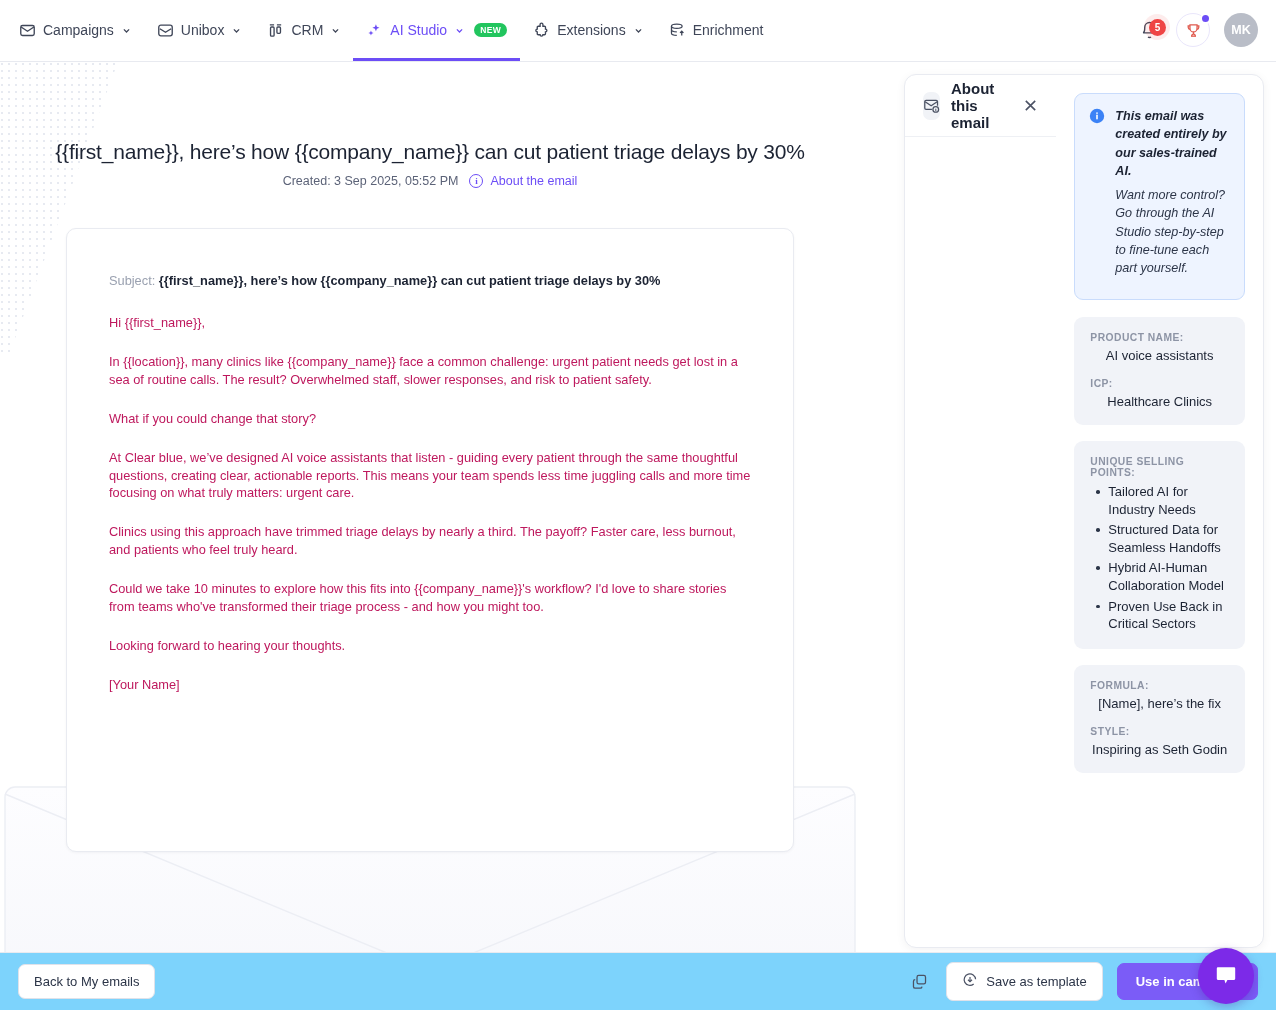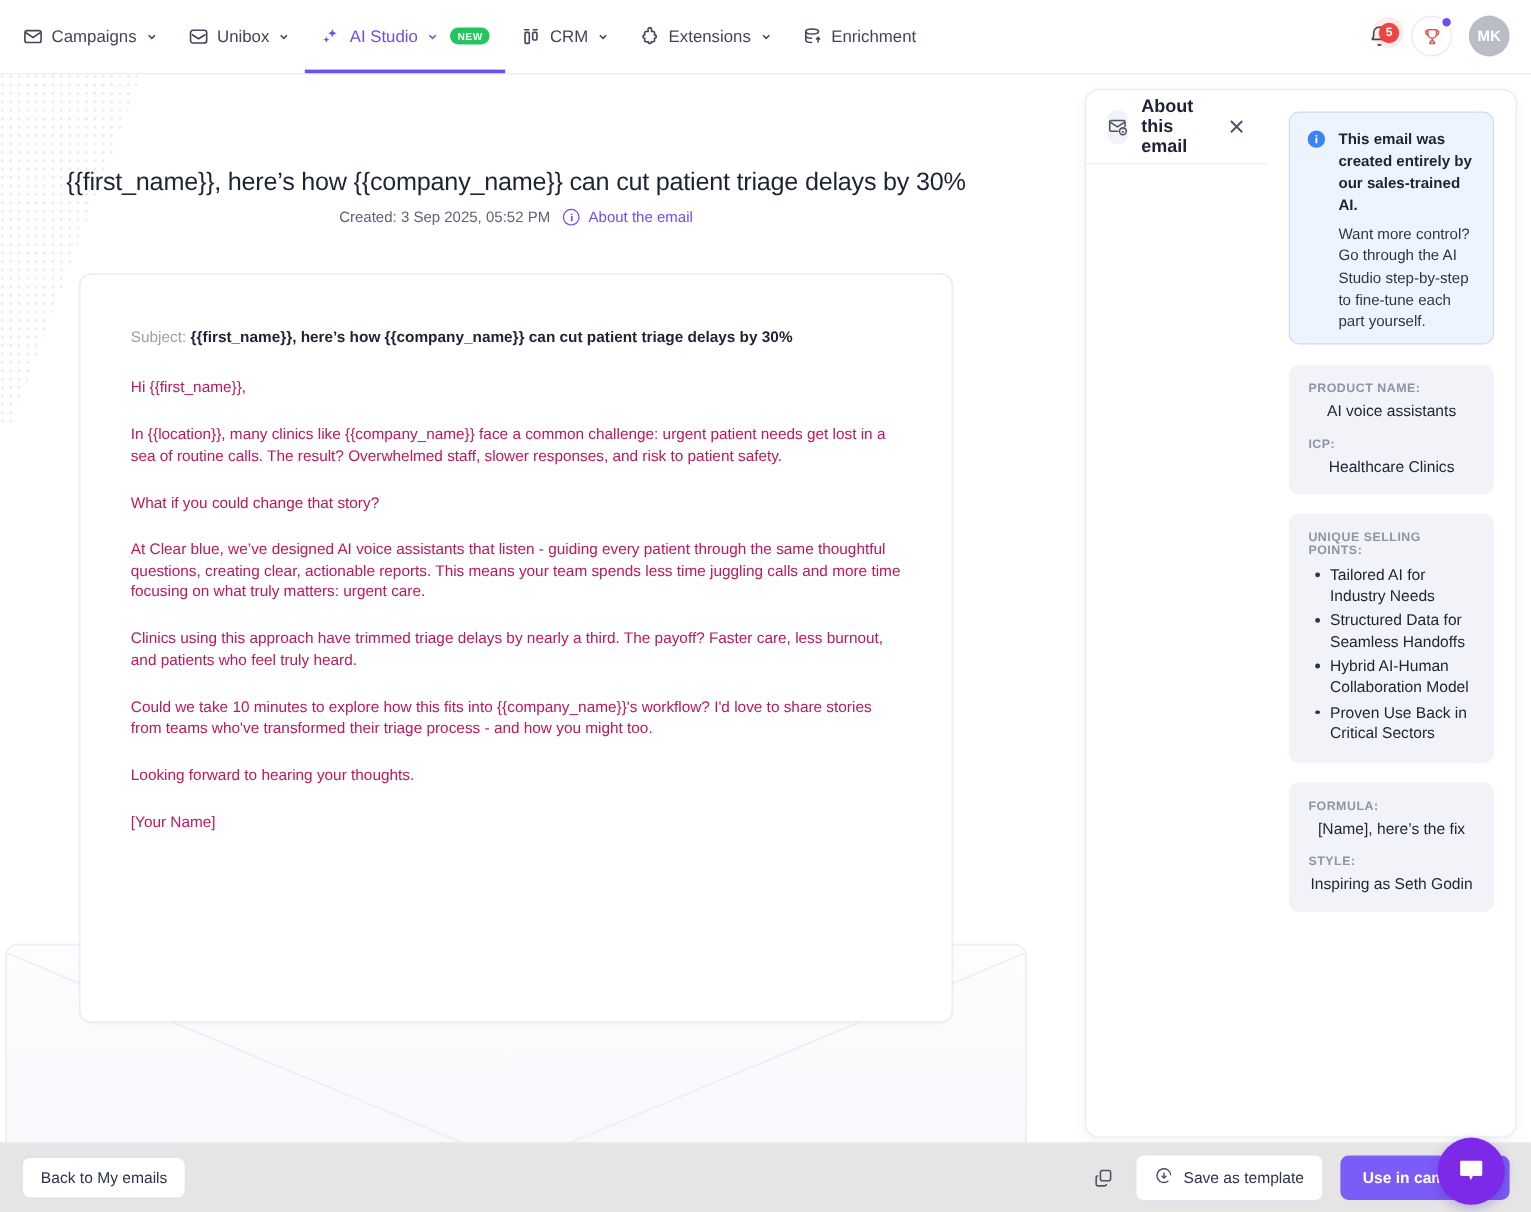--- a/index.html
+++ b/index.html
@@ -140,21 +140,21 @@
   }
   .panel-title { font-size: 15px; font-weight: 700; color: #1c2333; }
   .panel-close {
     margin-left: auto; width: 22px; height: 22px; cursor: pointer;
     display: flex; align-items: center; justify-content: center; color: #4b5264;
   }
   .panel-body { padding: 18px; overflow: hidden; }
 
   .notice {
     background: #eef4ff; border: 1px solid #c9dcfc; border-radius: 9px;
-    padding: 13px 14px 9px; display: flex; gap: 10px; margin-bottom: 17px;
+    padding: 13px 14px 22px; display: flex; gap: 10px; margin-bottom: 17px; font-style: italic;
   }
   .notice-ico { flex: 0 0 16px; margin-top: 1px; }
   .notice-strong { font-size: 12.6px; font-weight: 700; color: #1c2333; line-height: 1.45; }
   .notice-sub { font-size: 12.6px; color: #2c3548; line-height: 1.45; margin-top: 6px; }
 
   .card {
     background: #f1f3f8; border-radius: 9px; padding: 15px 16px 16px; margin-bottom: 16px;
   }
   .f-label {
     font-size: 10.3px; font-weight: 700; letter-spacing: .45px;
@@ -168,21 +168,21 @@
     padding-left: 18px; line-height: 1.35; margin-top: 3px;
   }
   .usp-list li::before {
     content: ""; position: absolute; left: 6px; top: 7px;
     width: 3.5px; height: 3.5px; border-radius: 50%; background: #2c3548;
   }
 
   
   .footer {
     position: absolute; bottom: 0; left: 0; width: 1276px; height: 58px;
-    background: #e5e5e5; border-top: 1px solid #e8eaf0;
+    background: #7dd3fc; border-top: 1px solid #e8eaf0;
     display: flex; align-items: center; padding: 0 18px; z-index: 30;
   }
   .btn {
     font-family: "Liberation Sans", sans-serif; font-size: 13px;
     border-radius: 7px; cursor: pointer; display: inline-flex;
     align-items: center; gap: 8px; white-space: nowrap;
   }
   .btn-ghost {
     background: #fff; border: 1px solid #dfe2ea; color: #2c3548;
     padding: 9px 15px;
@@ -230,46 +230,46 @@
             <rect x="2.5" y="4.5" width="19" height="15" rx="3"></rect>
               <path d="M4 9.5l8 5 8-5"></path>
           </svg>
         </span>
         <span>Unibox</span>
         <svg class="caret" viewBox="0 0 12 12" fill="none" stroke="#3f4658" stroke-width="1.7">
             <path d="M2.5 4.5L6 8l3.5-3.5"></path>
           </svg>
       </div>
 
-      <div class="nav-item active">
-        <span class="ico">
-          <svg width="17" height="17" viewBox="0 0 24 24" fill="#6c4df6">
-            <path d="M14 3l1.4 3.6L19 8l-3.6 1.4L14 13l-1.4-3.6L9 8l3.6-1.4z"></path>
-            <path d="M7 12l1 2.6 2.6 1-2.6 1L7 19l-1-2.4-2.6-1 2.6-1z"></path>
-          </svg>
-        </span>
-        <span>AI Studio</span>
-        <svg class="caret" viewBox="0 0 12 12" fill="none" stroke="#6c4df6" stroke-width="1.7">
-            <path d="M2.5 4.5L6 8l3.5-3.5"></path>
-          </svg>
-        <span class="badge-new">NEW</span>
-      </div>
-
       <div class="nav-item">
         <span class="ico">
           <svg width="17" height="17" viewBox="0 0 24 24" fill="none" stroke="#3f4658" stroke-width="1.9">
             <path d="M4 4h6M14 4h6"></path>
               <rect x="5" y="7" width="5" height="13" rx="1.4"></rect>
               <rect x="14" y="7" width="5" height="9" rx="1.4"></rect>
           </svg>
         </span>
         <span>CRM</span>
         <svg class="caret" viewBox="0 0 12 12" fill="none" stroke="#3f4658" stroke-width="1.7">
             <path d="M2.5 4.5L6 8l3.5-3.5"></path>
           </svg>
+      </div>
+
+      <div class="nav-item active">
+        <span class="ico">
+          <svg width="17" height="17" viewBox="0 0 24 24" fill="#6c4df6">
+            <path d="M14 3l1.4 3.6L19 8l-3.6 1.4L14 13l-1.4-3.6L9 8l3.6-1.4z"></path>
+            <path d="M7 12l1 2.6 2.6 1-2.6 1L7 19l-1-2.4-2.6-1 2.6-1z"></path>
+          </svg>
+        </span>
+        <span>AI Studio</span>
+        <svg class="caret" viewBox="0 0 12 12" fill="none" stroke="#6c4df6" stroke-width="1.7">
+            <path d="M2.5 4.5L6 8l3.5-3.5"></path>
+          </svg>
+        <span class="badge-new">NEW</span>
       </div>
 
       <div class="nav-item">
         <span class="ico">
           <svg width="17" height="17" viewBox="0 0 24 24" fill="none" stroke="#3f4658" stroke-width="1.9">
             <path d="M10 3.5a2 2 0 014 0V6h2.2a1.4 1.4 0 011.4 1.4V10a2 2 0 010 4v2.6a1.4 1.4 0 01-1.4 1.4H14a2 2 0 01-4 0H7.4A1.4 1.4 0 016 16.6V14a2 2 0 010-4V7.4A1.4 1.4 0 017.4 6H10z"></path>
           </svg>
         </span>
         <span>Extensions</span>
         <svg class="caret" viewBox="0 0 12 12" fill="none" stroke="#3f4658" stroke-width="1.7">

